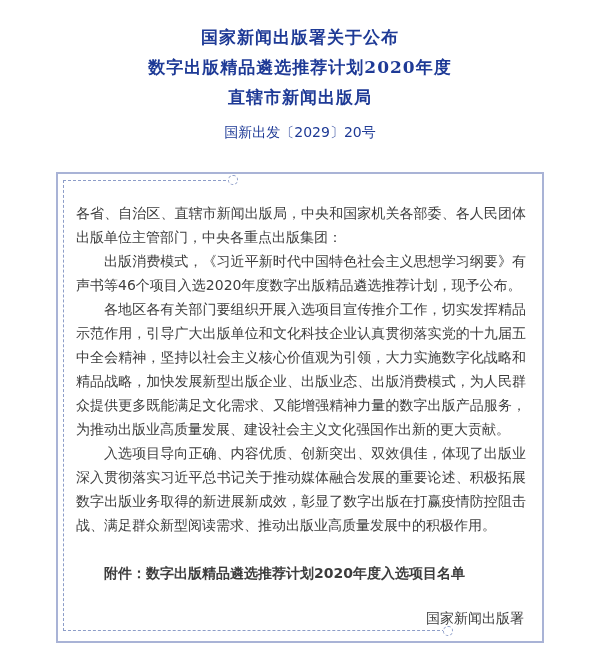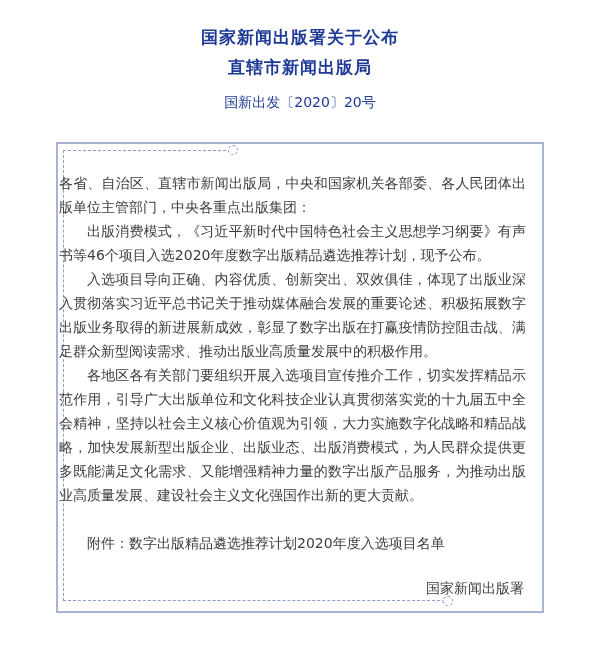--- a/index.html
+++ b/index.html
@@ -47,56 +47,57 @@
     position: absolute;
     width: 8px; height: 8px;
     border: 1px dashed var(--dash-border);
     border-radius: 50%;
     background: #ffffff;
   }
   .icon-top { left: 170px; top: 1px; }
   .icon-bottom { left: 385px; bottom: 5px; }
   .notice-content {
     position: absolute;
-    left: 1px; right: 16px; top: 27px;
+    left: 18px; right: 16px; top: 27px;
   }
   .notice-content p {
     margin: 0;
     font-size: 14px;
     line-height: 24px;
     color: var(--body-text);
     text-align: justify;
   }
   .salutation { text-indent: 0; }
   .para { text-indent: 2em; }
-  .attachment { margin-top: 24px !important; text-indent: 2em; text-align: right; }
+  .attachment { margin-top: 24px !important; text-indent: 2em; text-align: right; font-weight: bold; }
   .sign { text-align: right !important; padding-right: 2px; font-family: Liberation Mono, monospace; }
   .signer { margin-top: 22px !important; }
 </style>
 </head>
 <body>
 
 <div class="page">
 
   <div class="doc-header">
     <h1 class="title-line">国家新闻出版署关于公布</h1>
+    <h1 class="title-line">数字出版精品遴选推荐计划2020年度</h1>
     <h1 class="title-line">直辖市新闻出版局</h1>
-    <div class="doc-number">国新出发〔2020〕20号</div>
+    <div class="doc-number">国新出发〔2029〕20号</div>
   </div>
 
   <div class="notice-box">
     <div class="dash dash-left"></div>
     <div class="dash dash-top"></div>
     <div class="dash dash-bottom"></div>
     <span class="broken-icon icon-top"></span>
     <span class="broken-icon icon-bottom"></span>
 
     <div class="notice-content">
       <p class="salutation">各省、自治区、直辖市新闻出版局，中央和国家机关各部委、各人民团体出版单位主管部门，中央各重点出版集团：</p>
       <p class="para">出版消费模式，《习近平新时代中国特色社会主义思想学习纲要》有声书等46个项目入选2020年度数字出版精品遴选推荐计划，现予公布。</p>
+      <p class="para">各地区各有关部门要组织开展入选项目宣传推介工作，切实发挥精品示范作用，引导广大出版单位和文化科技企业认真贯彻落实党的十九届五中全会精神，坚持以社会主义核心价值观为引领，大力实施数字化战略和精品战略，加快发展新型出版企业、出版业态、出版消费模式，为人民群众提供更多既能满足文化需求、又能增强精神力量的数字出版产品服务，为推动出版业高质量发展、建设社会主义文化强国作出新的更大贡献。</p>
       <p class="para">入选项目导向正确、内容优质、创新突出、双效俱佳，体现了出版业深入贯彻落实习近平总书记关于推动媒体融合发展的重要论述、积极拓展数字出版业务取得的新进展新成效，彰显了数字出版在打赢疫情防控阻击战、满足群众新型阅读需求、推动出版业高质量发展中的积极作用。</p>
-      <p class="para">各地区各有关部门要组织开展入选项目宣传推介工作，切实发挥精品示范作用，引导广大出版单位和文化科技企业认真贯彻落实党的十九届五中全会精神，坚持以社会主义核心价值观为引领，大力实施数字化战略和精品战略，加快发展新型出版企业、出版业态、出版消费模式，为人民群众提供更多既能满足文化需求、又能增强精神力量的数字出版产品服务，为推动出版业高质量发展、建设社会主义文化强国作出新的更大贡献。</p>
       <p class="para attachment">附件：数字出版精品遴选推荐计划2020年度入选项目名单</p>
       <p class="sign signer">国家新闻出版署</p>
     </div>
   </div>
 
 </div>
 
 </body></html>

